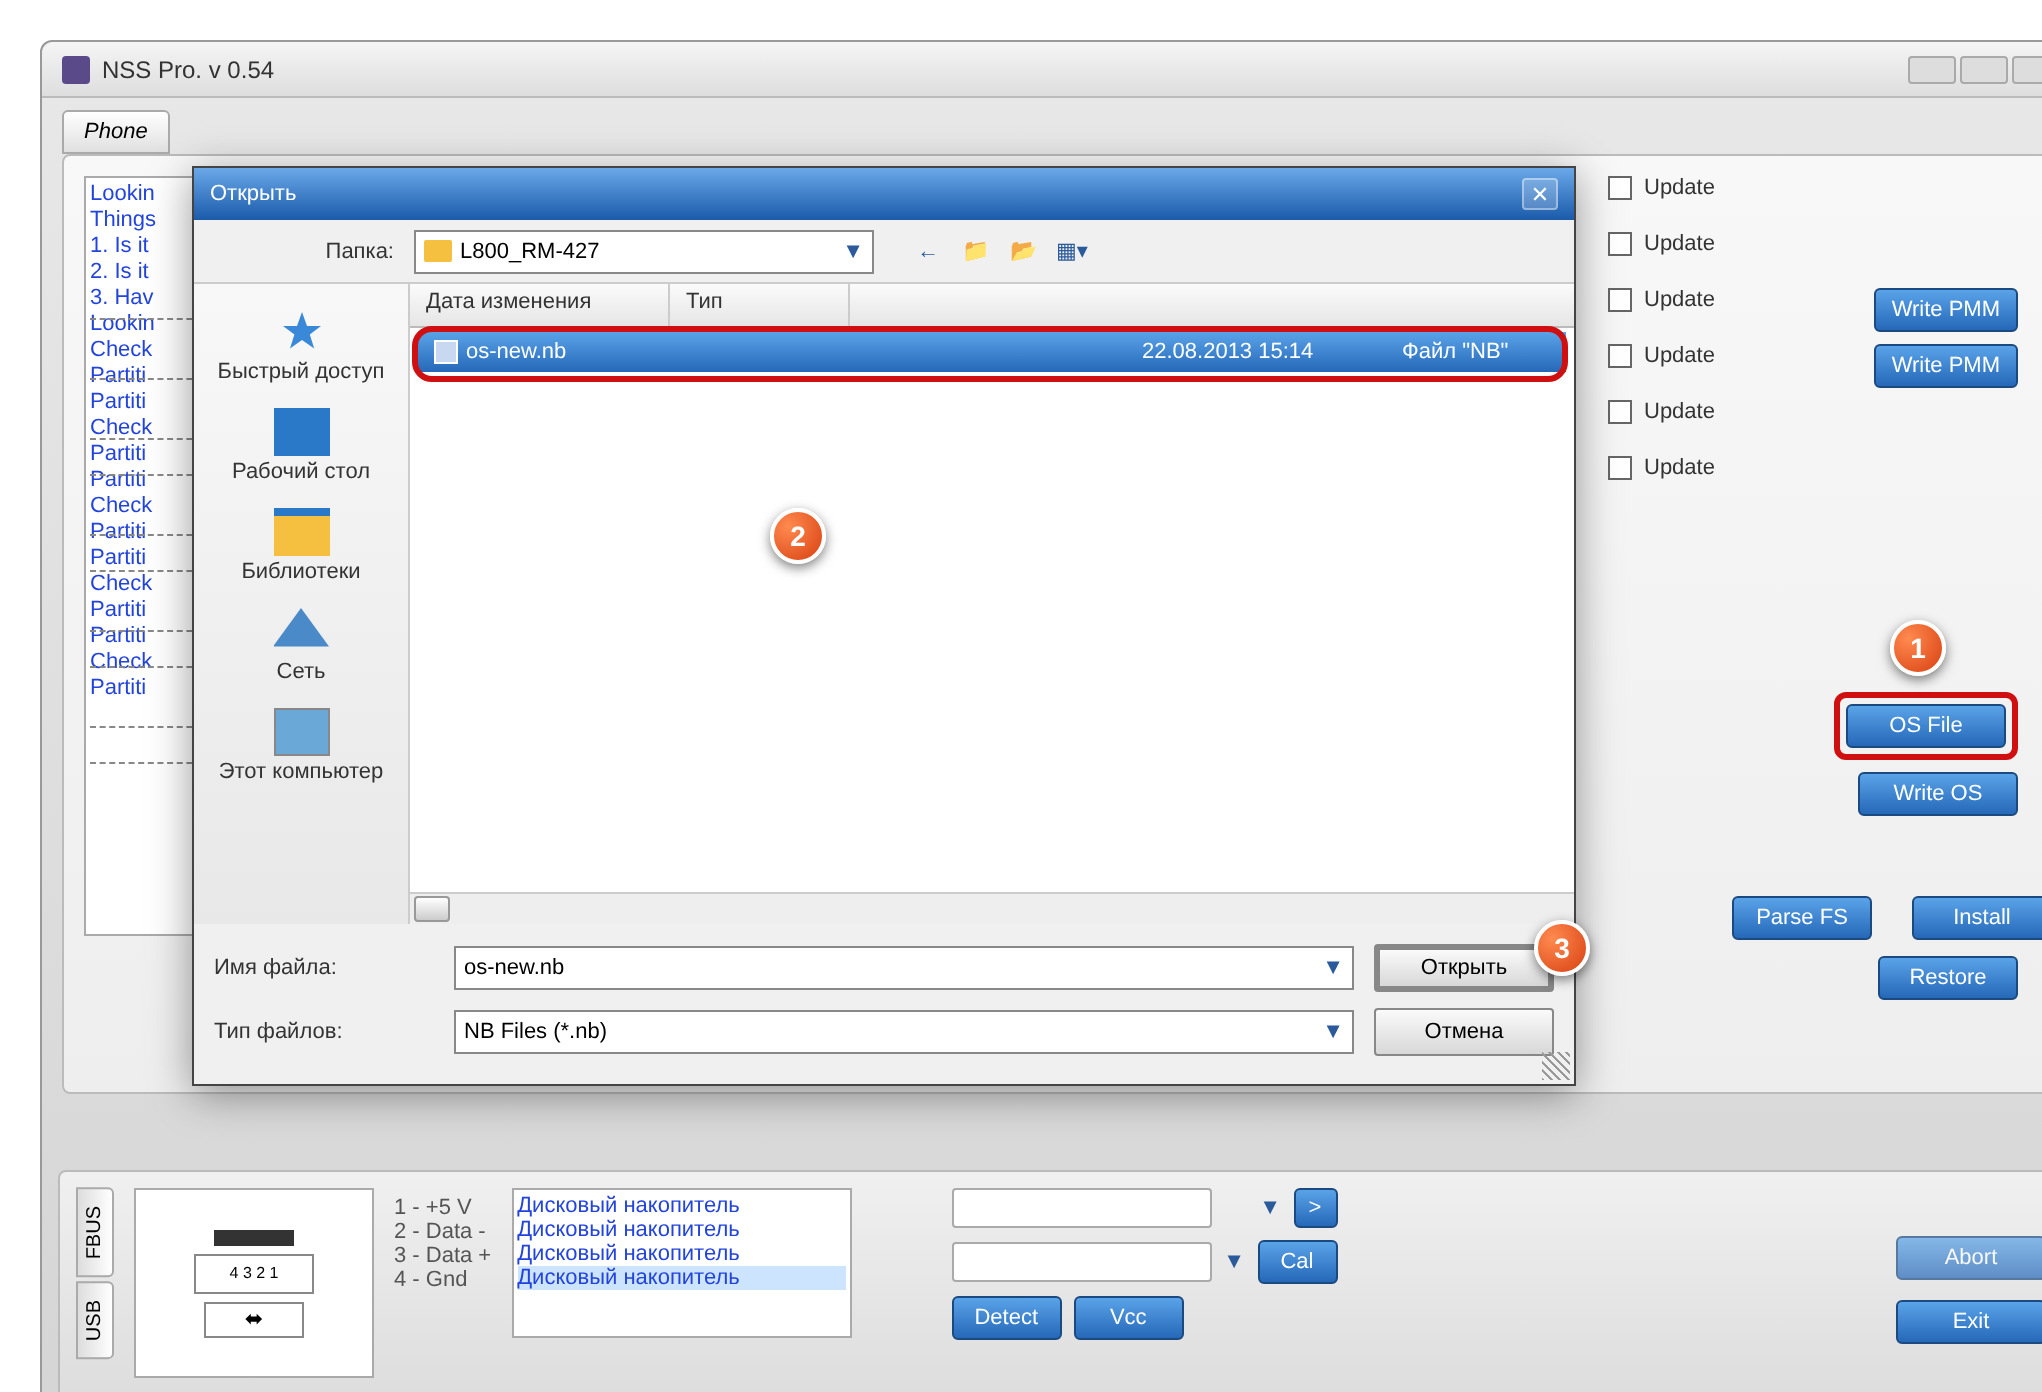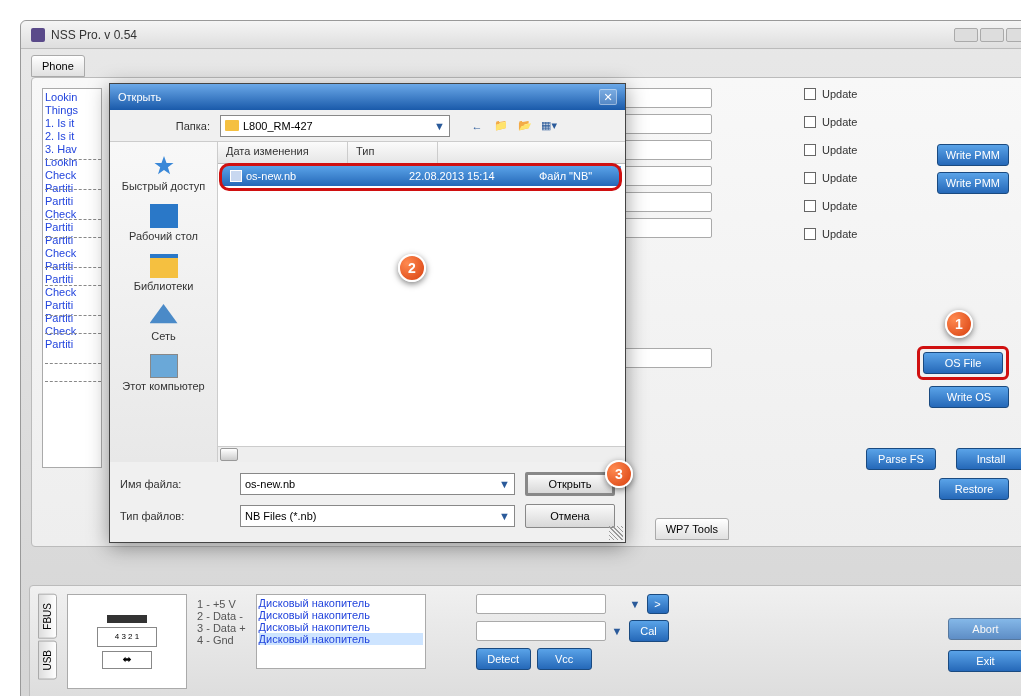--- a/index.html
+++ b/index.html
@@ -6,21 +6,21 @@
 body { background: #fff; padding: 20px; }
 .app { width: 1021px; height: 696px; background: linear-gradient(#e8e8e8, #d5d5d5); border: 1px solid #999; border-radius: 6px; position: relative; }
 .titlebar { height: 28px; background: linear-gradient(#f5f5f5, #dedede); border-bottom: 1px solid #bbb; display: flex; align-items: center; padding: 0 10px; border-radius: 6px 6px 0 0; }
 .java-icon { width: 14px; height: 14px; background: #5a4a8a; border-radius: 2px; margin-right: 6px; }
 .titlebar-text { font-size: 12px; color: #333; }
 .win-buttons { margin-left: auto; display: flex; gap: 2px; }
 .win-btn { width: 24px; height: 14px; background: #ddd; border: 1px solid #aaa; border-radius: 2px; }
 
 .main-area { position: relative; padding: 8px; height: 510px; }
 .tab-row { display: flex; gap: 2px; position: absolute; top: 6px; left: 10px; }
-.tab { padding: 4px 10px; background: linear-gradient(#fff, #e0e0e0); border: 1px solid #aaa; border-radius: 3px 3px 0 0; }
+.tab { padding: 4px 10px; background: linear-gradient(#fff, #e0e0e0); border: 1px solid #aaa; border-radius: 3px 3px 0 0; font-style: italic; }
 .panel { position: absolute; top: 28px; left: 10px; right: 10px; height: 470px; background: linear-gradient(#f8f8f8, #eee); border: 1px solid #bbb; border-radius: 4px; }
 
 .log-box { position: absolute; top: 10px; left: 10px; width: 60px; height: 380px; background: #fff; border: 1px solid #aaa; font-size: 10px; color: #2244dd; padding: 2px; overflow: hidden; line-height: 13px; }
 .divider-h { position: absolute; left: 2px; width: 56px; border-top: 1px dashed #888; }
 
 .right-panel { position: absolute; top: 10px; right: 20px; width: 205px; }
 .upd-row { display: flex; align-items: flex-start; gap: 6px; margin-bottom: 6px; height: 22px; }
 .chk { width: 12px; height: 12px; border: 1px solid #666; background: #fff; }
 .upd-label { color: #333; }
 .blue-btn { background: linear-gradient(#5aa3e8, #2568b8); color: #fff; border: 1px solid #1a4a80; border-radius: 3px; padding: 4px 8px; min-width: 70px; text-align: center; cursor: pointer; }
@@ -33,21 +33,21 @@
 .bottom-strip { position: absolute; bottom: 10px; left: 8px; right: 8px; height: 120px; background: linear-gradient(#f0f0f0, #dcdcdc); border: 1px solid #bbb; border-radius: 4px; display: flex; padding: 8px; gap: 10px; }
 .side-tabs { display: flex; flex-direction: column; gap: 2px; }
 .side-tab { writing-mode: vertical-rl; transform: rotate(180deg); padding: 8px 3px; background: linear-gradient(90deg, #fff, #ddd); border: 1px solid #aaa; border-radius: 3px 0 0 3px; font-size: 10px; }
 .usb-box { width: 120px; height: 95px; background: #fff; border: 1px solid #aaa; display: flex; flex-direction: column; align-items: center; justify-content: center; gap: 4px; }
 .pin-list { font-size: 10px; color: #555; line-height: 12px; padding-top: 4px; }
 .disk-list { width: 170px; height: 75px; background: #fff; border: 1px solid #aaa; font-size: 10px; color: #2244dd; padding: 2px; }
 .disk-sel { background: #cde4ff; }
 .mini-field { width: 130px; height: 20px; background: #fff; border: 1px solid #aaa; border-radius: 2px; }
 .arrow-btn { width: 22px; height: 20px; background: linear-gradient(#5aa3e8,#2568b8); color: #fff; border-radius: 3px; border: 1px solid #1a4a80; display: flex; align-items: center; justify-content: center; }
 
-.dialog { position: absolute; top: 62px; left: 88px; width: 517px; height: 460px; background: #f0f0f0; border: 1px solid #444; box-shadow: 0 4px 20px rgba(0,0,0,0.4); z-index: 50; }
+.dialog { position: absolute; top: 62px; left: 75px; width: 692px; height: 460px; background: #f0f0f0; border: 1px solid #444; box-shadow: 0 4px 20px rgba(0,0,0,0.4); z-index: 50; }
 .dlg-title { height: 26px; background: linear-gradient(#6aa8e8, #1a5aaa); color: #fff; display: flex; align-items: center; padding: 0 8px; font-size: 12px; }
 .dlg-close { margin-left: auto; width: 18px; height: 16px; background: rgba(255,255,255,0.2); border: 1px solid rgba(255,255,255,0.4); border-radius: 2px; display: flex; align-items: center; justify-content: center; color: #fff; }
 .dlg-toolbar { height: 32px; display: flex; align-items: center; padding: 0 10px; gap: 10px; border-bottom: 1px solid #ccc; }
 .folder-label { min-width: 90px; text-align: right; color: #333; }
 .folder-combo { flex: 0 0 230px; height: 22px; background: #fff; border: 1px solid #888; display: flex; align-items: center; padding: 0 4px; gap: 4px; }
 .folder-icon-sm { width: 14px; height: 11px; background: #f5c040; border-radius: 1px; }
 .nav-icons { display: flex; gap: 6px; margin-left: 8px; }
 .nav-ico { width: 18px; height: 18px; display: flex; align-items: center; justify-content: center; color: #2a5a9a; }
 .dlg-body { display: flex; height: 320px; }
 .places { width: 108px; background: linear-gradient(#f8f8f8, #e8e8e8); border-right: 1px solid #ccc; padding: 6px 0; }

